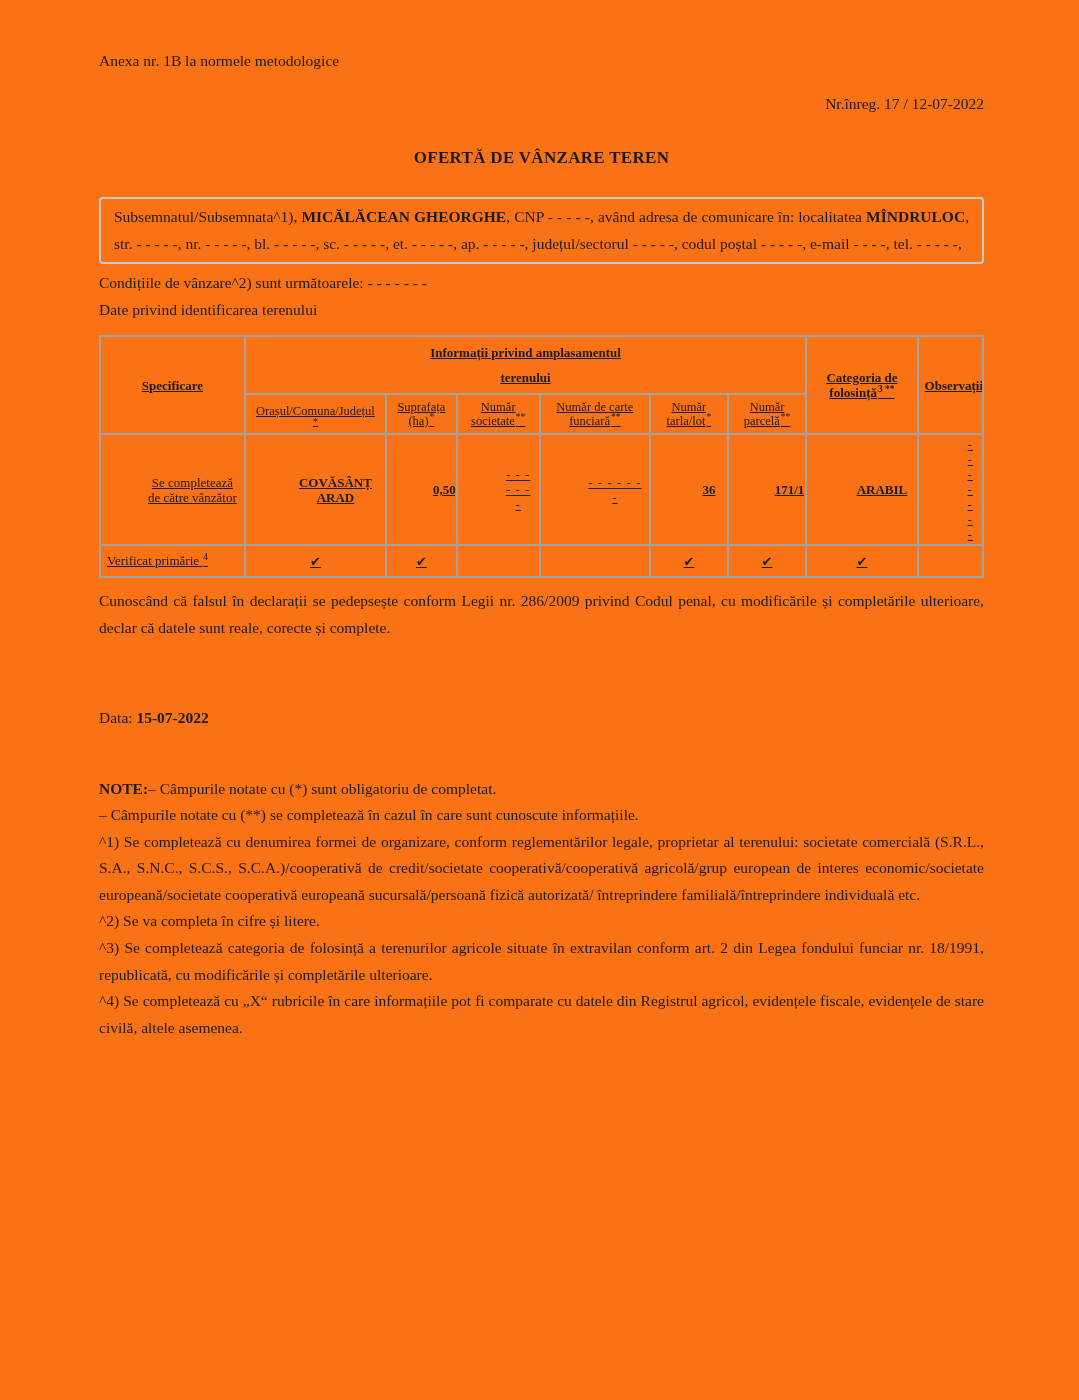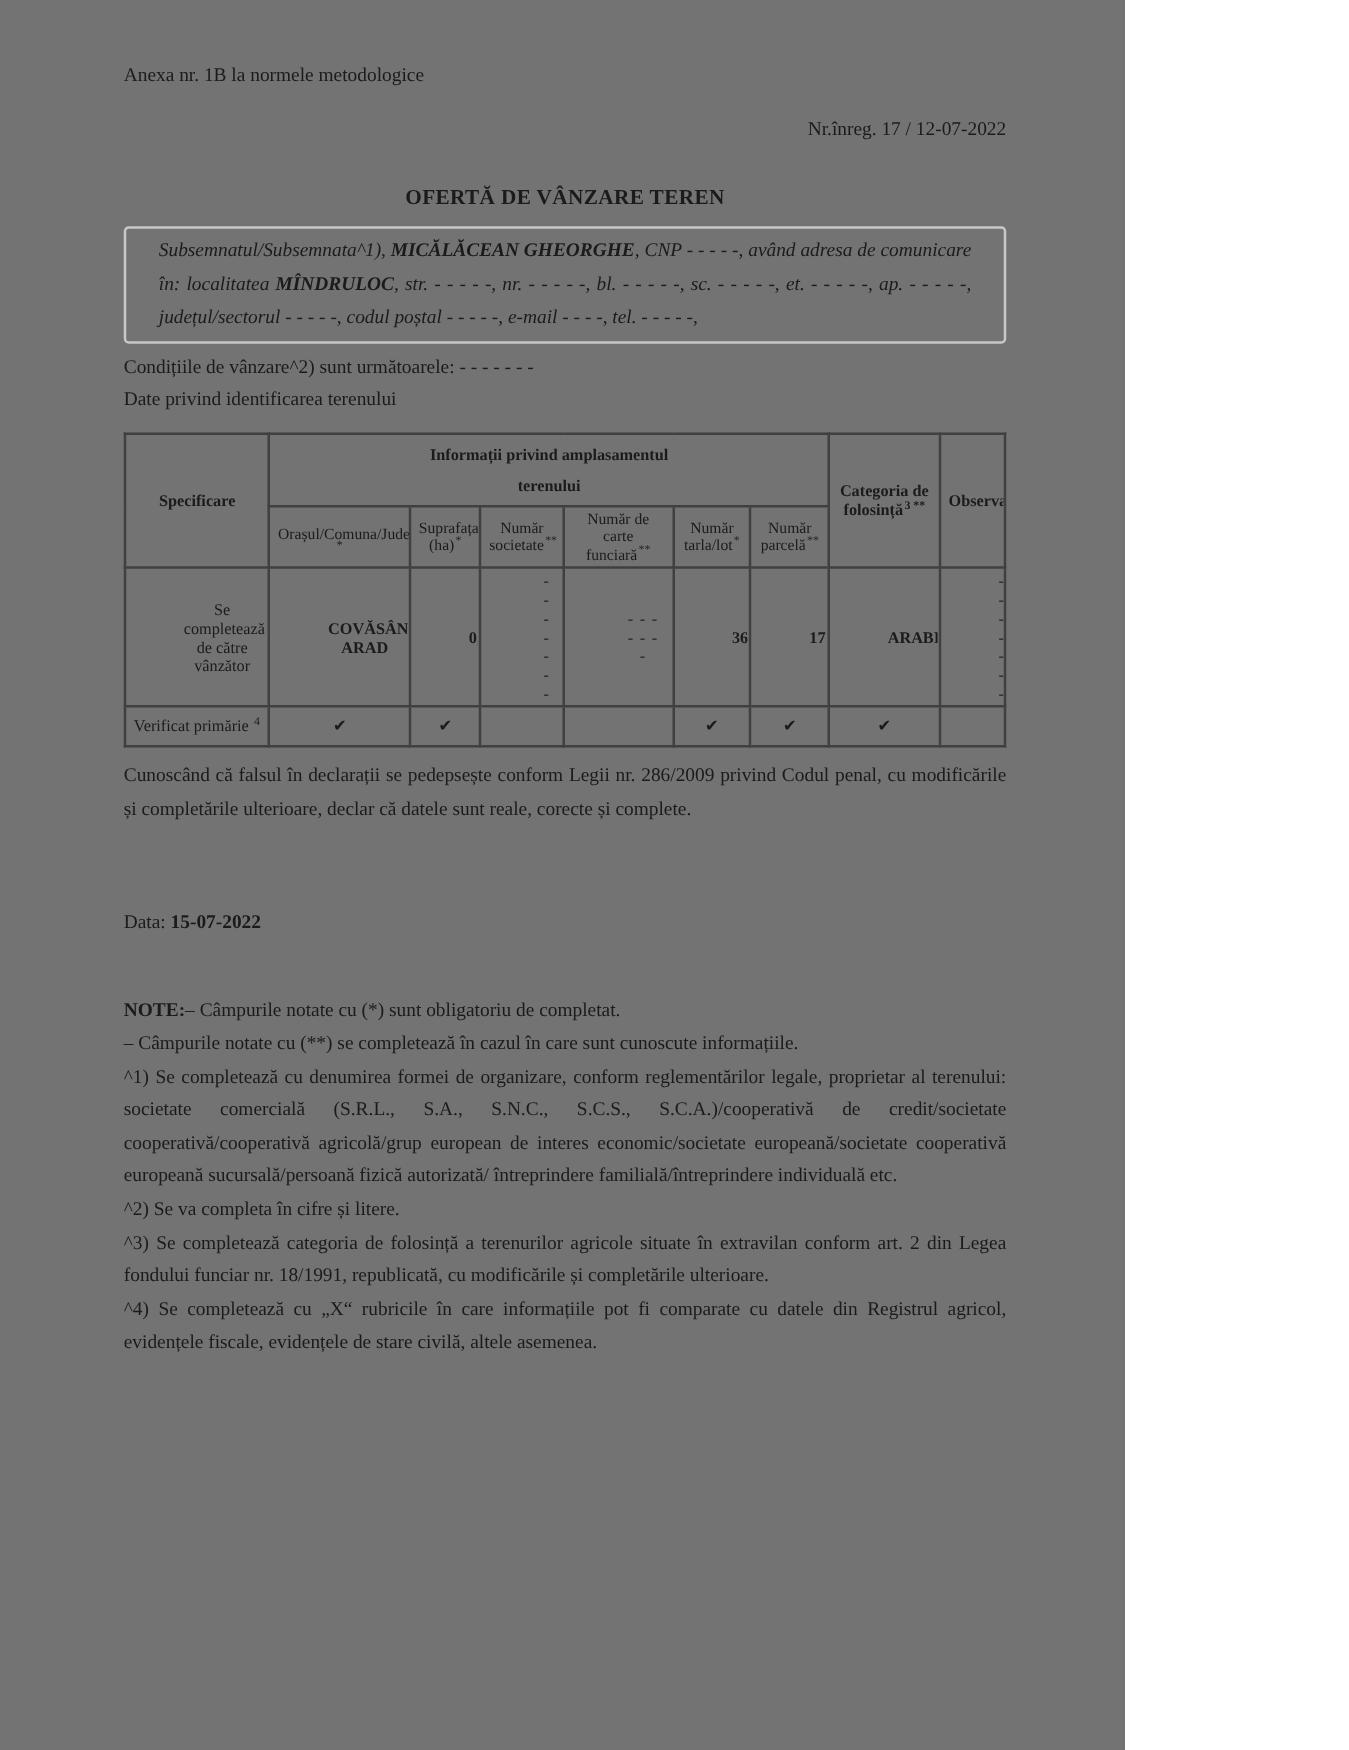--- a/index.html
+++ b/index.html
@@ -1,41 +1,41 @@
 <!DOCTYPE html>
 <html><head>
 <meta charset="utf-8">
 <style>
   html,body{margin:0;padding:0;background:#ffffff;}
   .page{
-    width:900px;height:1400px;box-sizing:border-box;
+    width:1079px;height:1400px;box-sizing:border-box;
     padding:50px 95px 0 99px;
-    background:#737373;color:#1b1b1b;
+    background:#f97316;color:#1b1b1b;
     font-family:"Liberation Serif","DejaVu Serif",serif;
     font-size:15.5px;line-height:26.5px;
     position:relative;overflow:hidden;
   }
   .annex{line-height:21px;}
   .reg{margin-top:22px;text-align:right;line-height:21px;}
   .title{margin:32px 0 0 0;text-align:center;font-size:17px;font-weight:bold;line-height:24px;letter-spacing:.3px;}
   .intro-box{
-    margin-top:11px;border:2px solid #c8c8c8;border-radius:4px;
-    padding:5px 26px;text-align:justify;font-style:italic;
+    margin-top:27px;border:2px solid #c8c8c8;border-radius:4px;
+    padding:5px 13px;text-align:justify;
   }
   .intro-box p{margin:0;}
   .sale-block{margin-top:6px;}
   .sale-block p{margin:0;}
   b{font-weight:bold;}
   
   table.land{
     margin-top:12px;width:100%;border-collapse:collapse;table-layout:fixed;
   }
   table.land th,table.land td{
-    border:2px solid #404040;padding:2px 6px;vertical-align:middle;
-    font-size:13px;line-height:15px;overflow:hidden;
+    border:2px solid #a3a3a3;padding:2px 6px;vertical-align:middle;
+    font-size:13px;line-height:15px;overflow:hidden;text-decoration:underline;
   }
   th.spec{font-weight:bold;font-size:13.5px;text-align:center;}
   th.group{height:52px;vertical-align:top;padding-top:9px;font-weight:bold;text-align:center;}
   th.group div{line-height:25px;}
   tr.subhead th{height:34px;font-weight:normal;font-size:12.5px;text-align:center;line-height:14.5px;}
   th.cat{font-weight:bold;font-size:13.5px;text-align:center;}
   th.obs{font-weight:bold;font-size:13.5px;text-align:left;}
   sup{font-size:9.5px;line-height:0;vertical-align:super;margin-left:1px;}
   .sup-below{display:block;font-size:10px;line-height:5px;margin:0;vertical-align:baseline;}
   td.rowlabel{font-size:14px;text-align:justify;line-height:22px;padding:4px 8px;}

